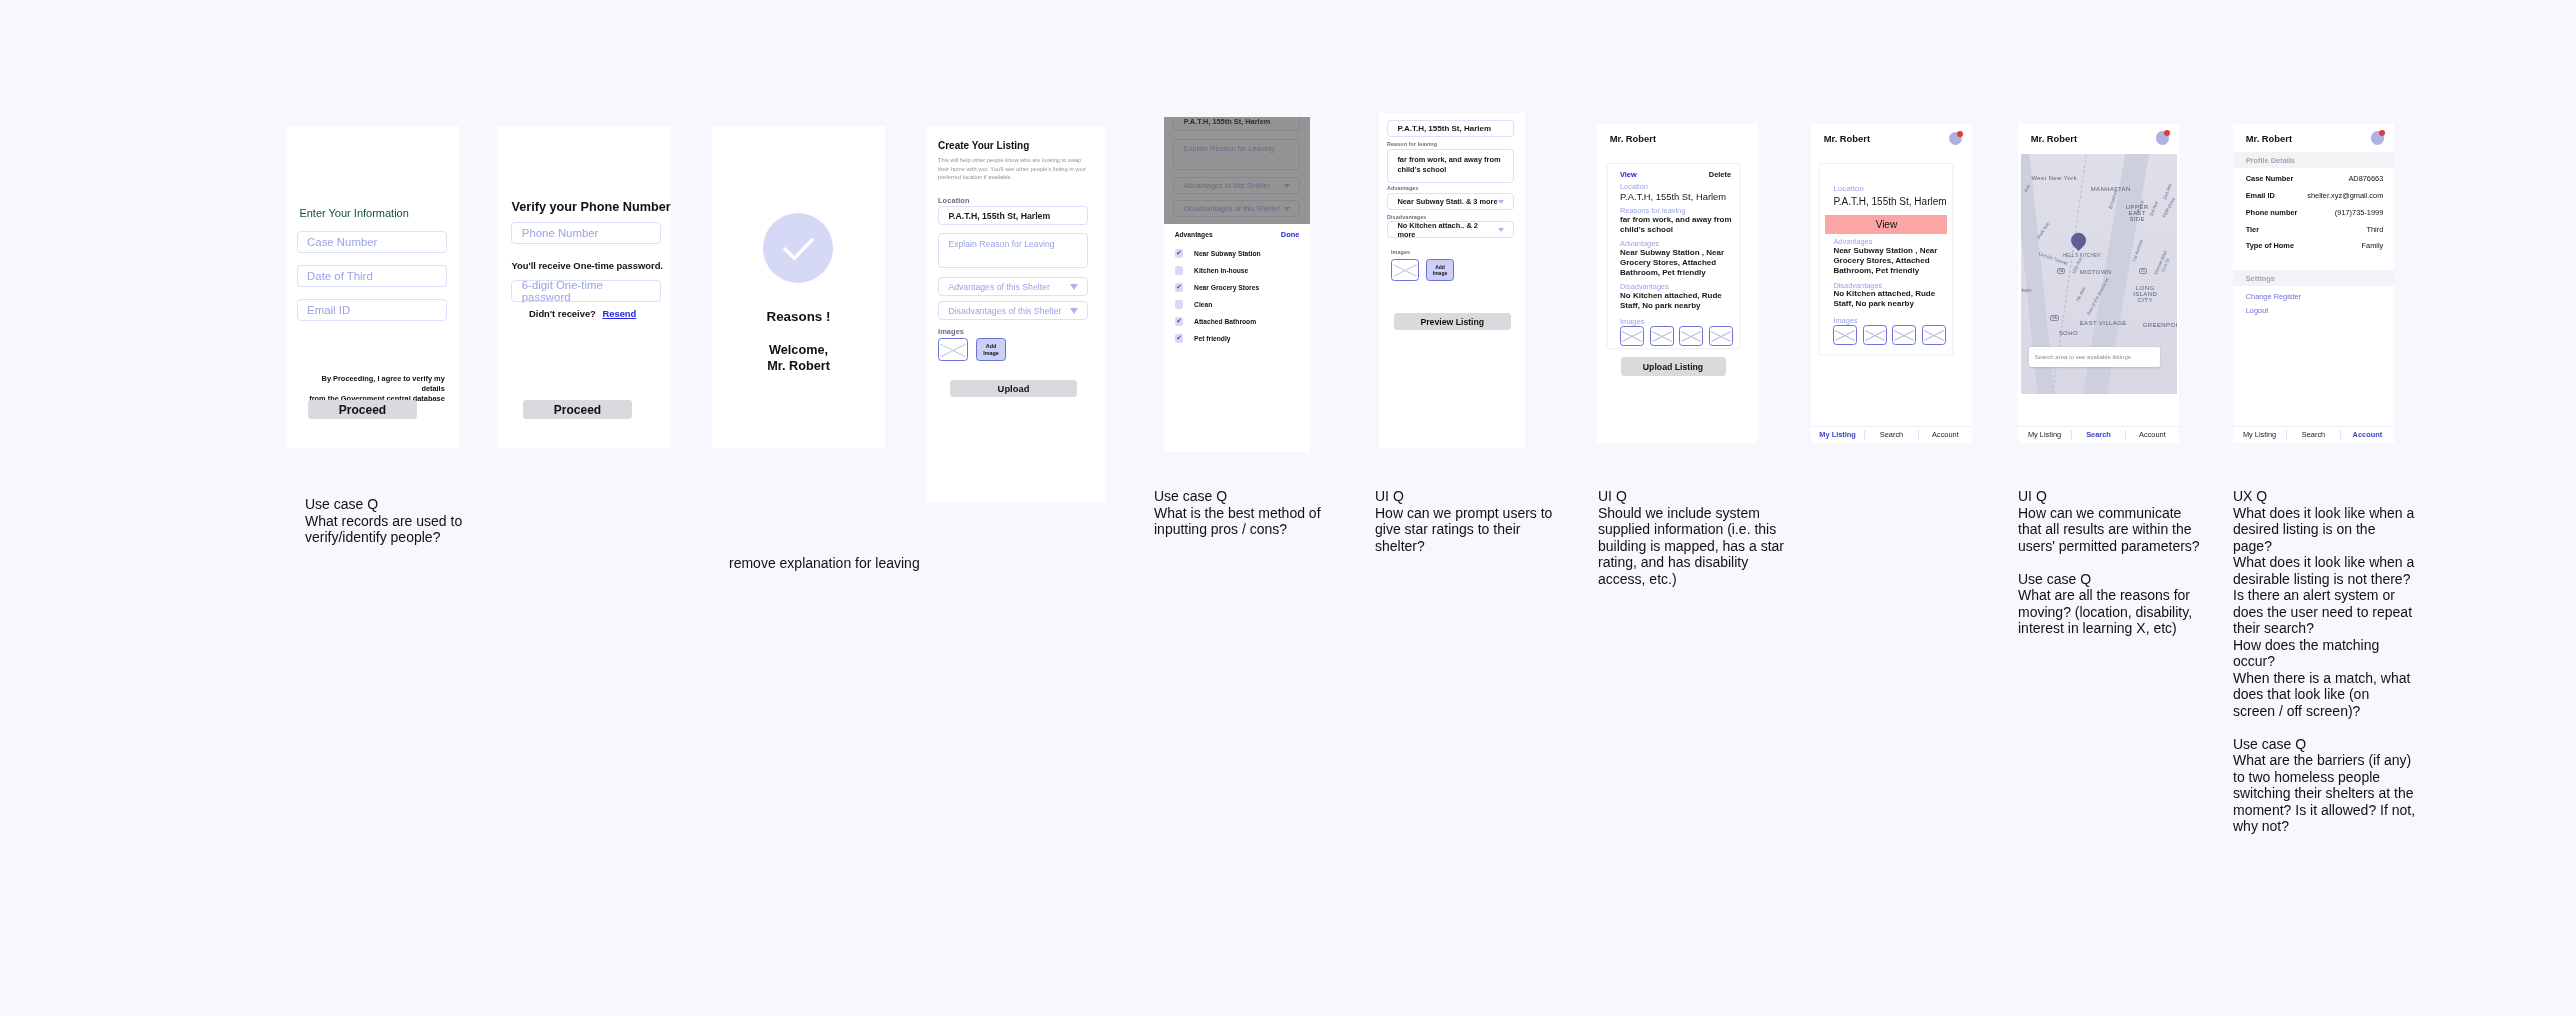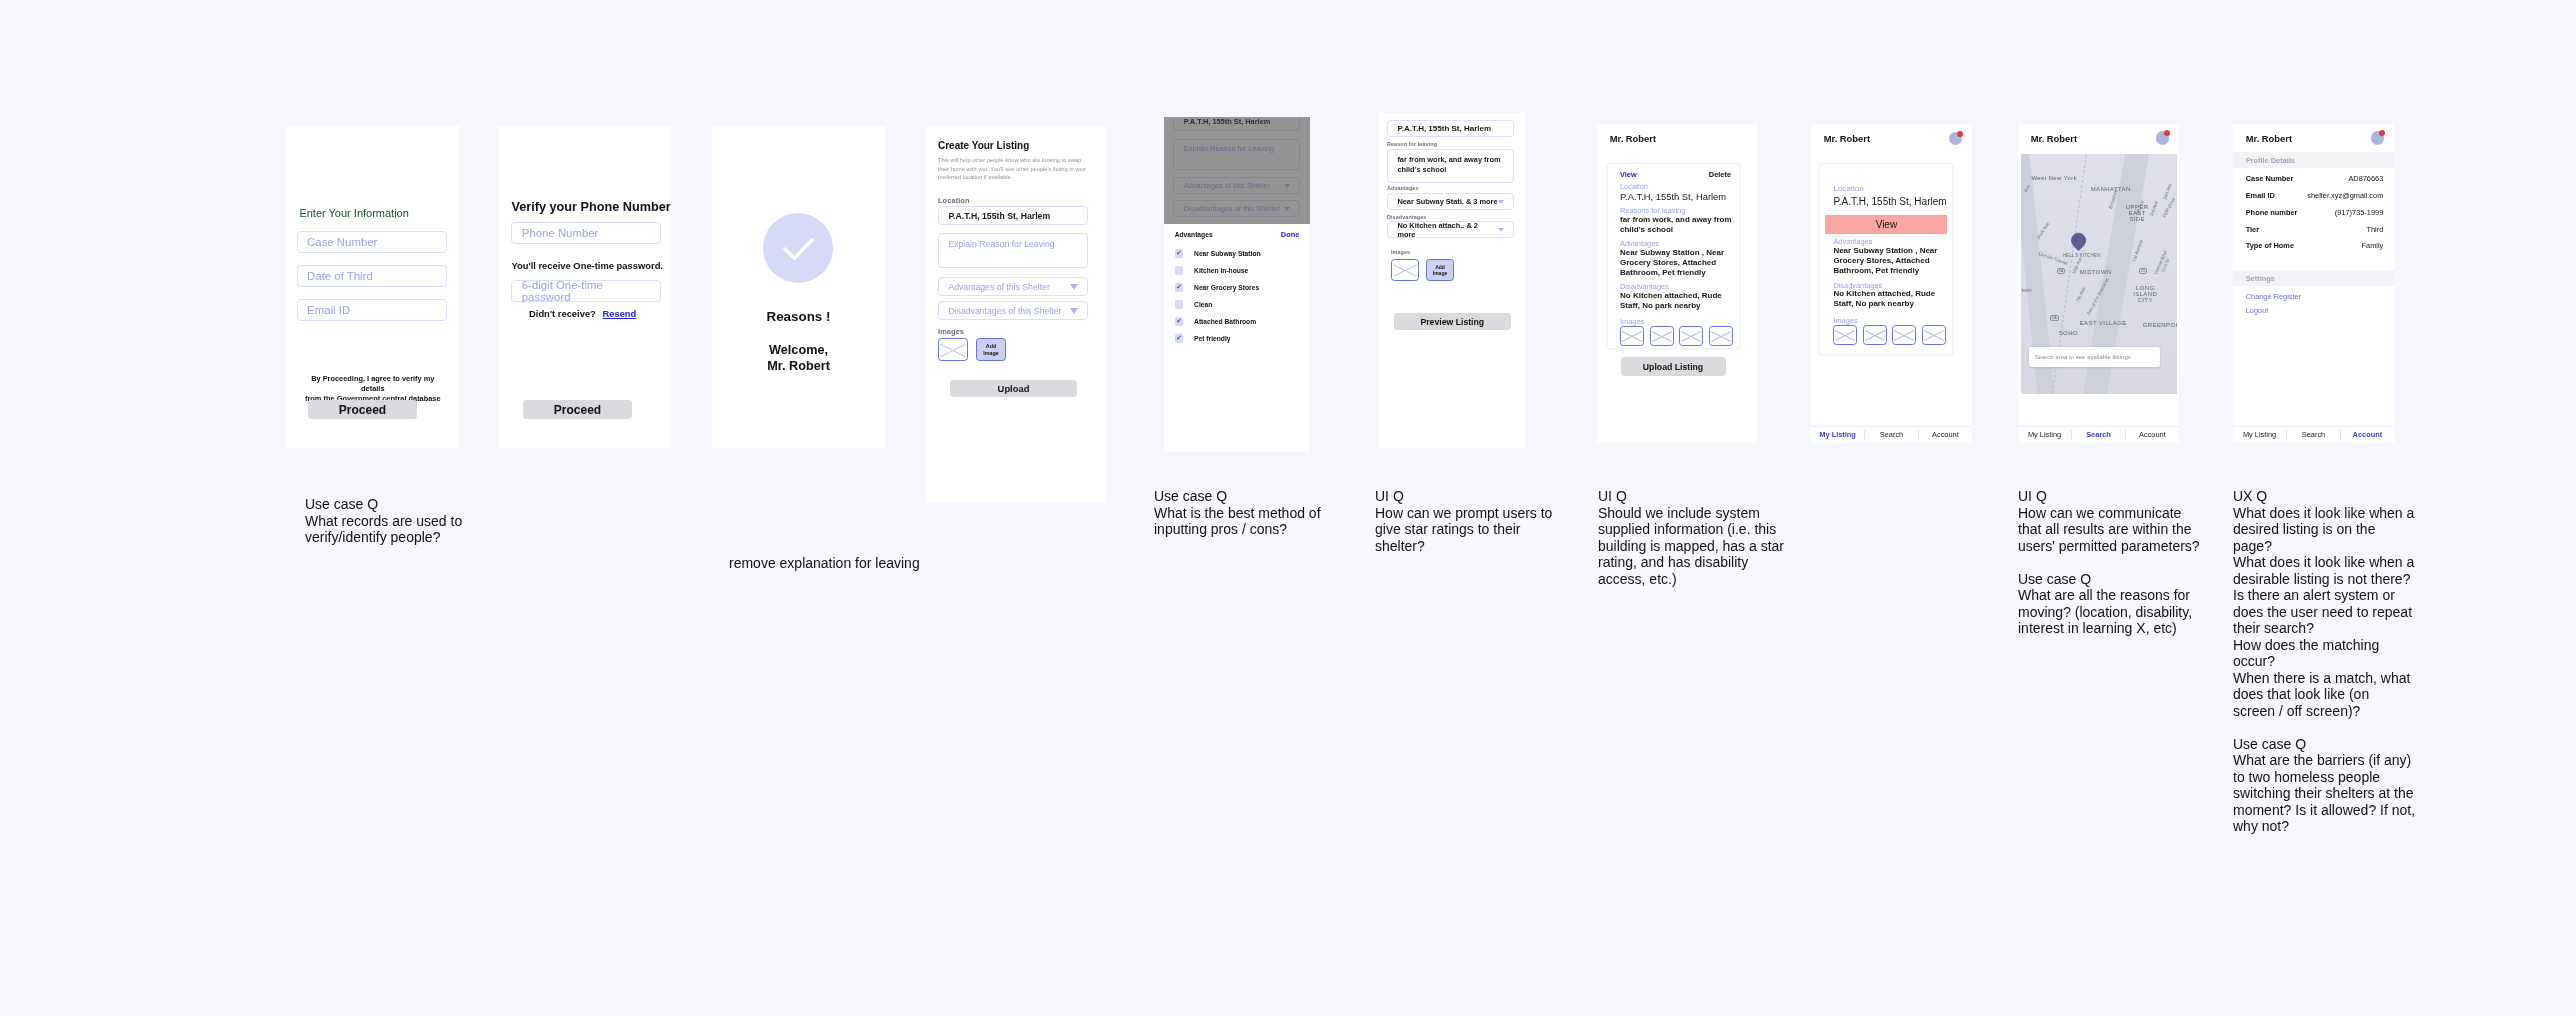--- a/index.html
+++ b/index.html
@@ -132,21 +132,21 @@
     <div style="position:absolute;left:13.4px;top:81px;font-size:11px;font-weight:normal;color:#14532d;">Enter Your Information</div>
     <div class="field" style="position:absolute;left:10.7px;top:105px;width:150px;height:21.5px;">
       <span>Case Number</span>
     </div>
     <div class="field" style="position:absolute;left:10.7px;top:139px;width:150px;height:21.5px;">
       <span>Date of Third</span>
     </div>
     <div class="field" style="position:absolute;left:10.7px;top:173px;width:150px;height:21.5px;">
       <span>Email ID</span>
     </div>
-    <div style="position:absolute;left:14.8px;top:248px;width:144px;text-align:center;font-size:7.4px;font-weight:bold;color:#111;line-height:1.35;white-space:pre-line;">By Proceeding, I agree to verify my details
+    <div style="position:absolute;left:14.8px;top:248px;width:144px;text-align:right;font-size:7.4px;font-weight:bold;color:#111;line-height:1.35;white-space:pre-line;">By Proceeding, I agree to verify my details
 from the Government central database</div>
     <div class="btn-grey" style="position:absolute;left:22px;top:274px;width:109px;height:19px;">
       <span>Proceed</span>
     </div>
   </div>
 
   <div class="phone" style="left:498px;top:126px;width:173px;height:322px;">
     <div style="position:absolute;left:13.4px;top:74px;font-size:12.7px;font-weight:bold;color:#111;">Verify your Phone Number</div>
     <div class="field" style="position:absolute;left:13.4px;top:96px;width:150px;height:21.5px;">
       <span>Phone Number</span>

